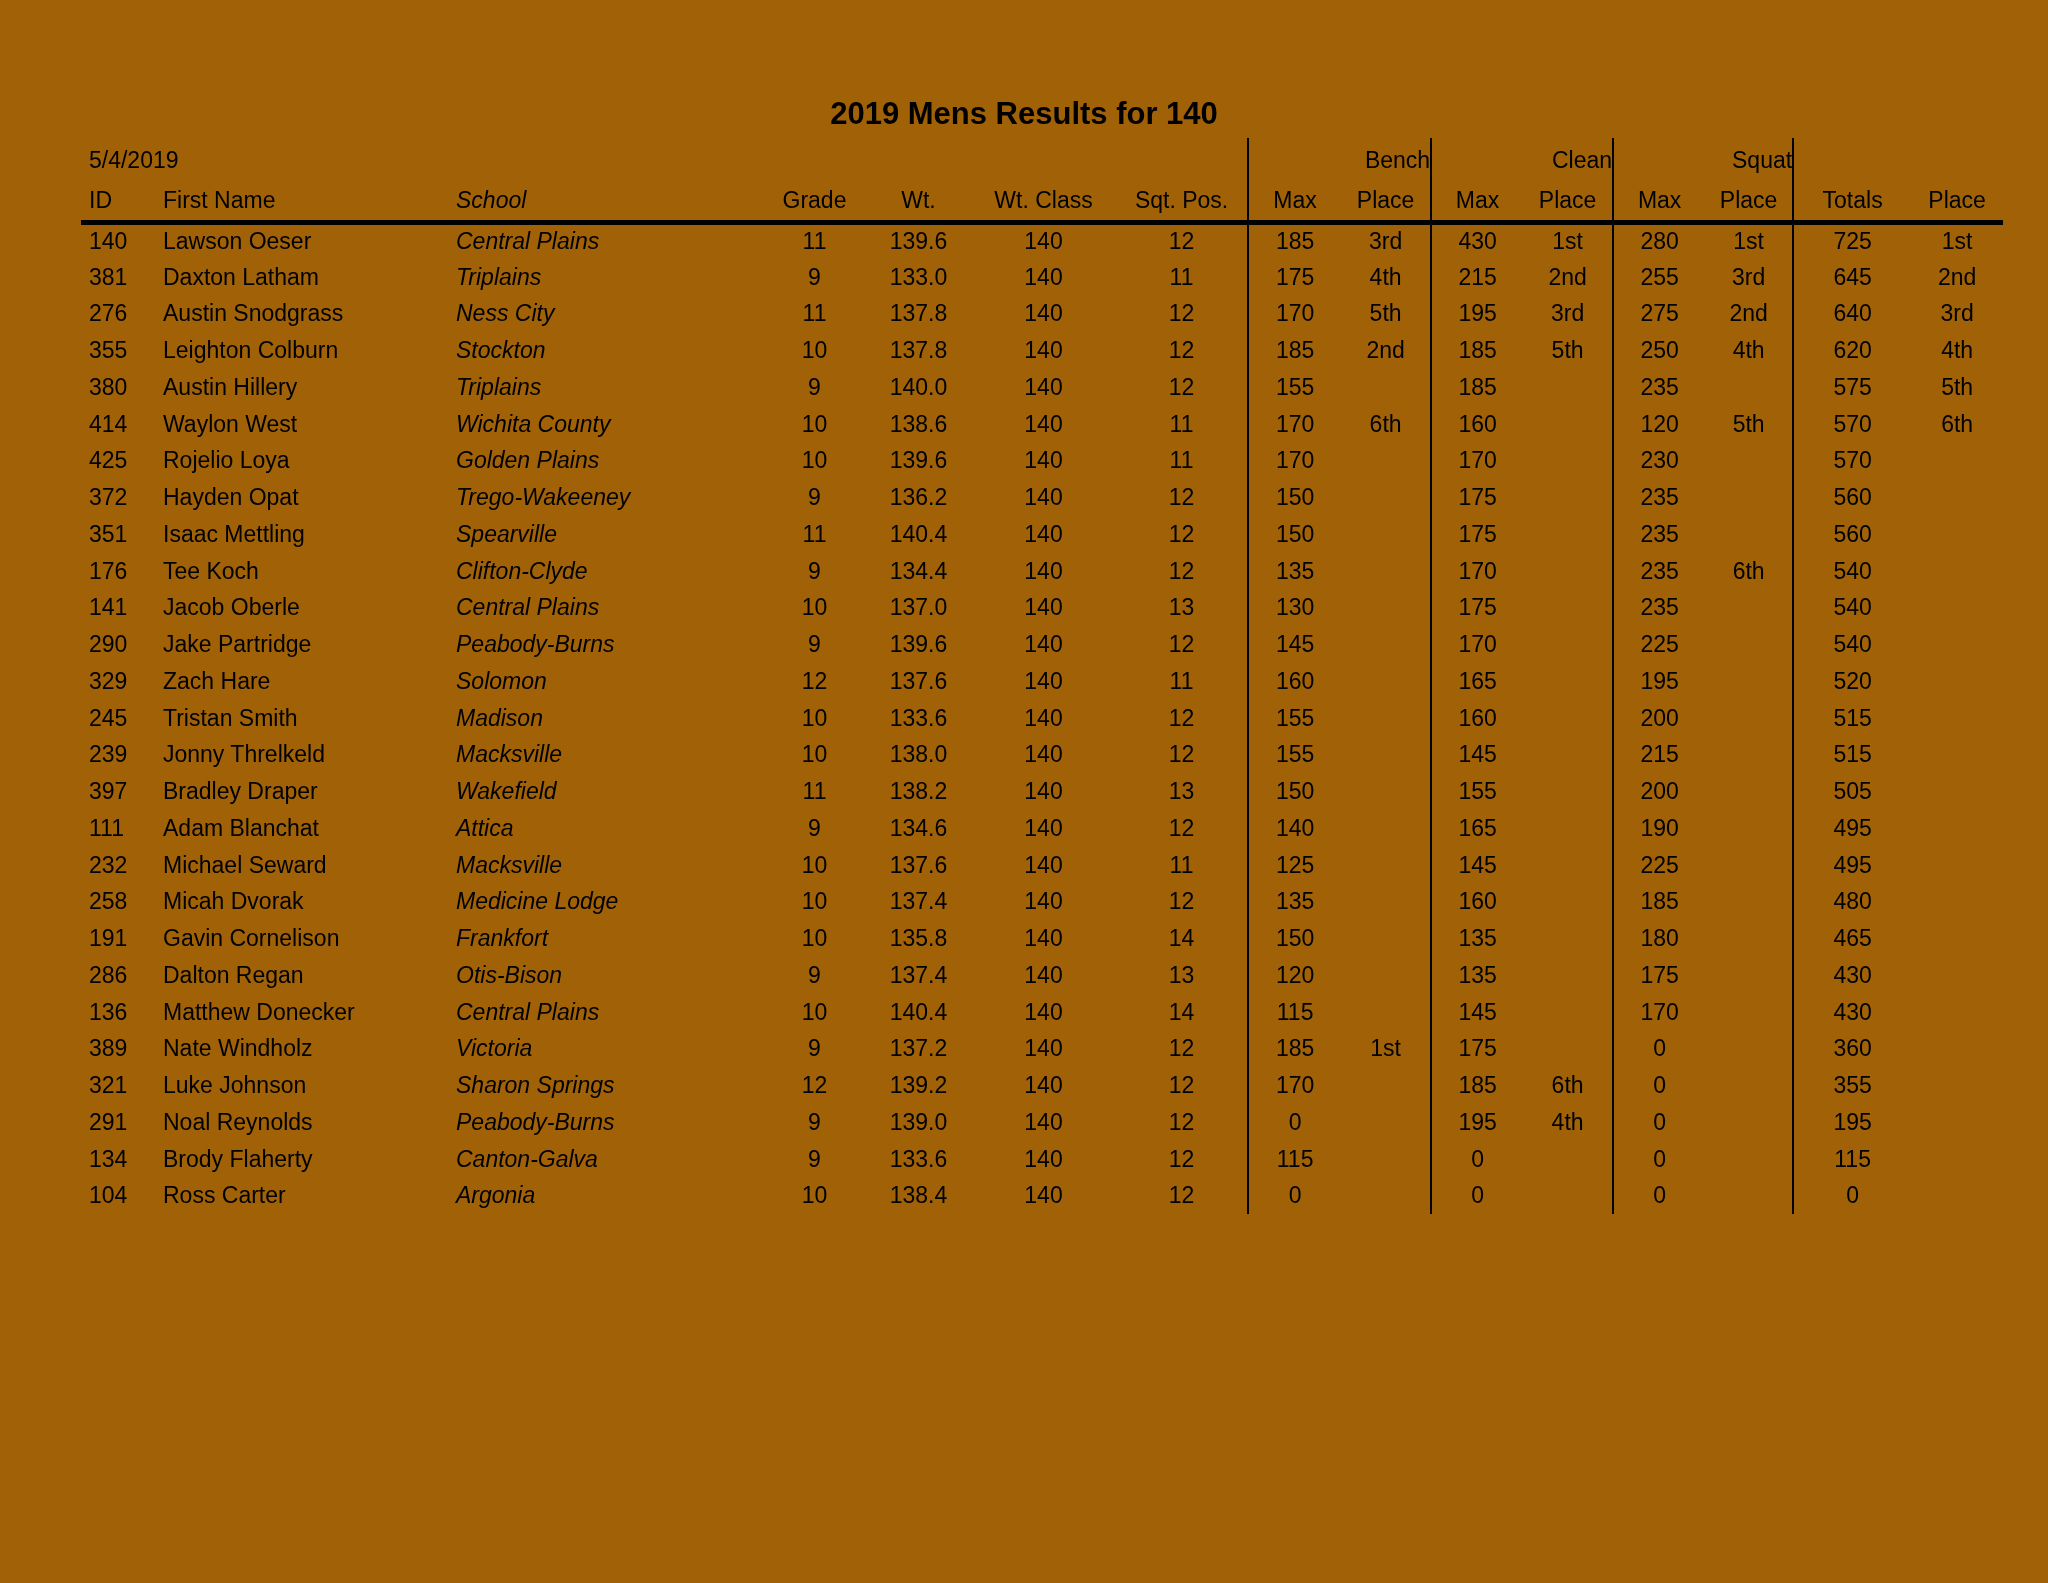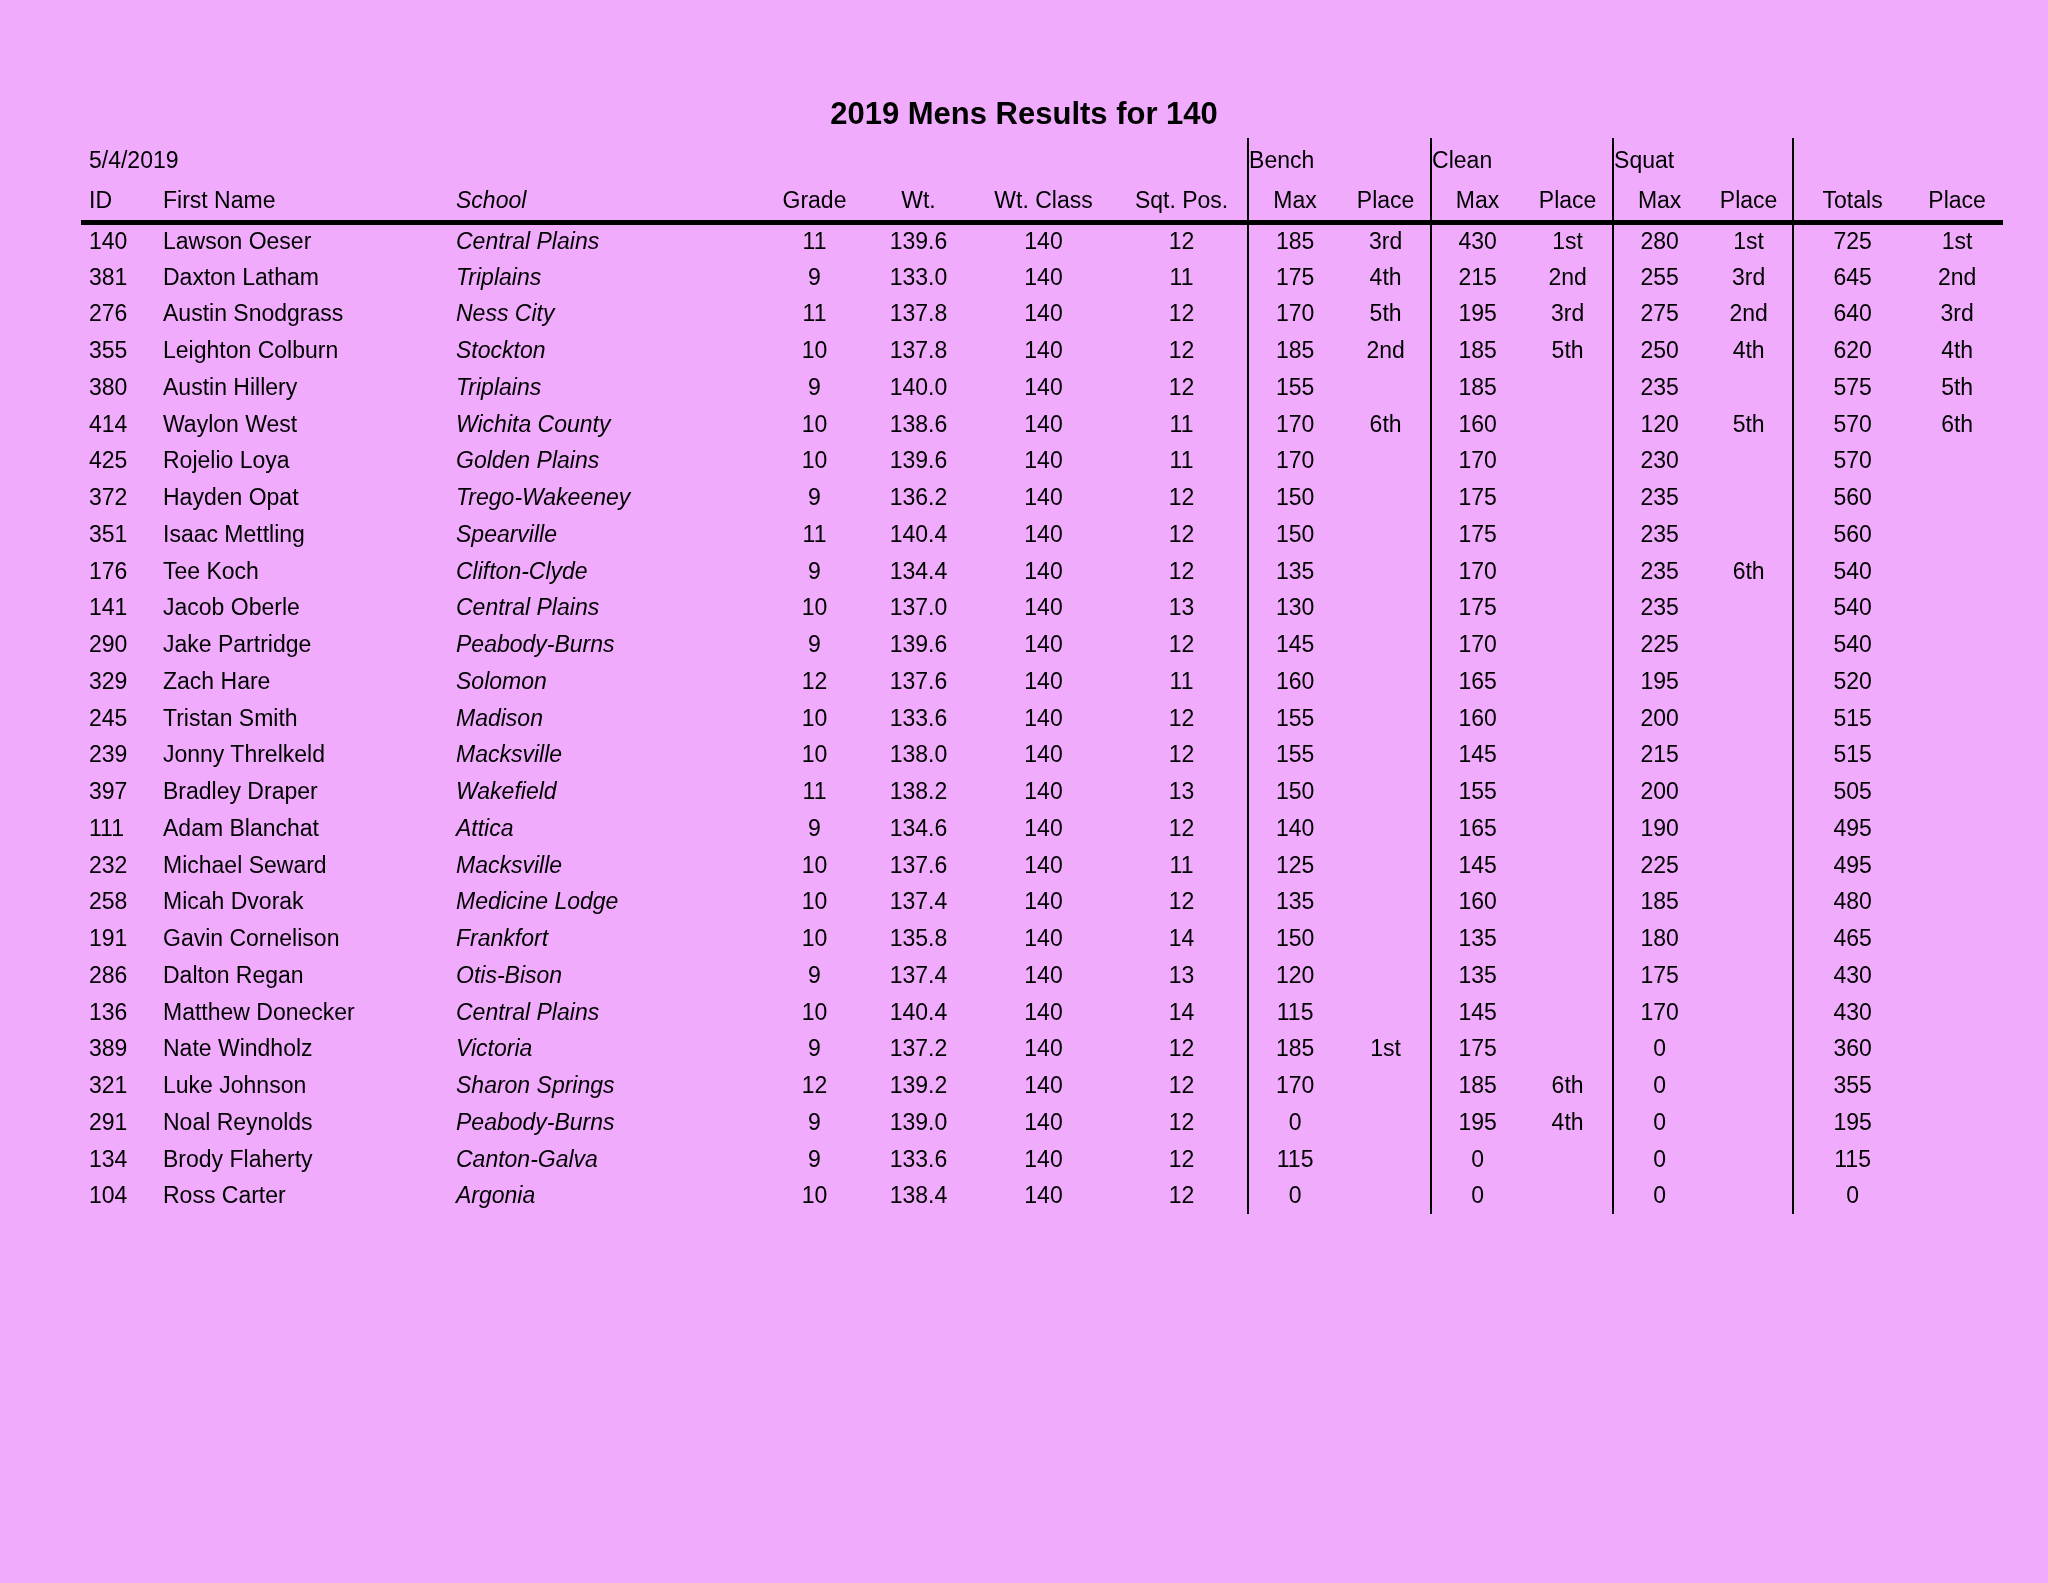--- a/index.html
+++ b/index.html
@@ -1,20 +1,20 @@
 <!DOCTYPE html>
 <html><head>
 <meta charset="utf-8">
 <style>
   html, body { margin: 0; padding: 0; background: #e8e8e8; }
   .page {
     position: relative;
     width: 2048px;
     height: 1583px;
-    background: #f0abfc;
+    background: #a16207;
     font-family: "Liberation Sans", sans-serif;
     color: #000000;
     overflow: hidden;
   }
   .title {
     position: absolute;
     top: 96px;
     left: 0;
     width: 100%;
     text-align: center;
@@ -34,21 +34,21 @@
   }
   table.results th, table.results td {
     padding: 0;
     white-space: nowrap;
     overflow: hidden;
     font-weight: normal;
     vertical-align: middle;
   }
   tr.group-row { height: 44px; }
   tr.group-row .date-cell { text-align: left; padding-left: 8px; }
-  tr.group-row .grp { text-align: left; margin-left: 28px; }
+  tr.group-row .grp { text-align: right; margin-left: 28px; }
   tr.header-row { height: 40px; }
   tr.header-row th { border-bottom: 5px solid #000; }
   tbody tr { height: 36.75px; margin-left: 44px; }
 
   
   tr.header-row th:nth-child(1), tbody td:nth-child(1) { text-align: left; padding-left: 8px; }
   tr.header-row th:nth-child(2), tbody td:nth-child(2) { text-align: left; padding-left: 10px; }
   tr.header-row th:nth-child(3), tbody td:nth-child(3) { text-align: left; padding-left: 3px; font-style: italic; }
   tr.header-row th:nth-child(n+4), tbody td:nth-child(n+4) { text-align: center; }
 

